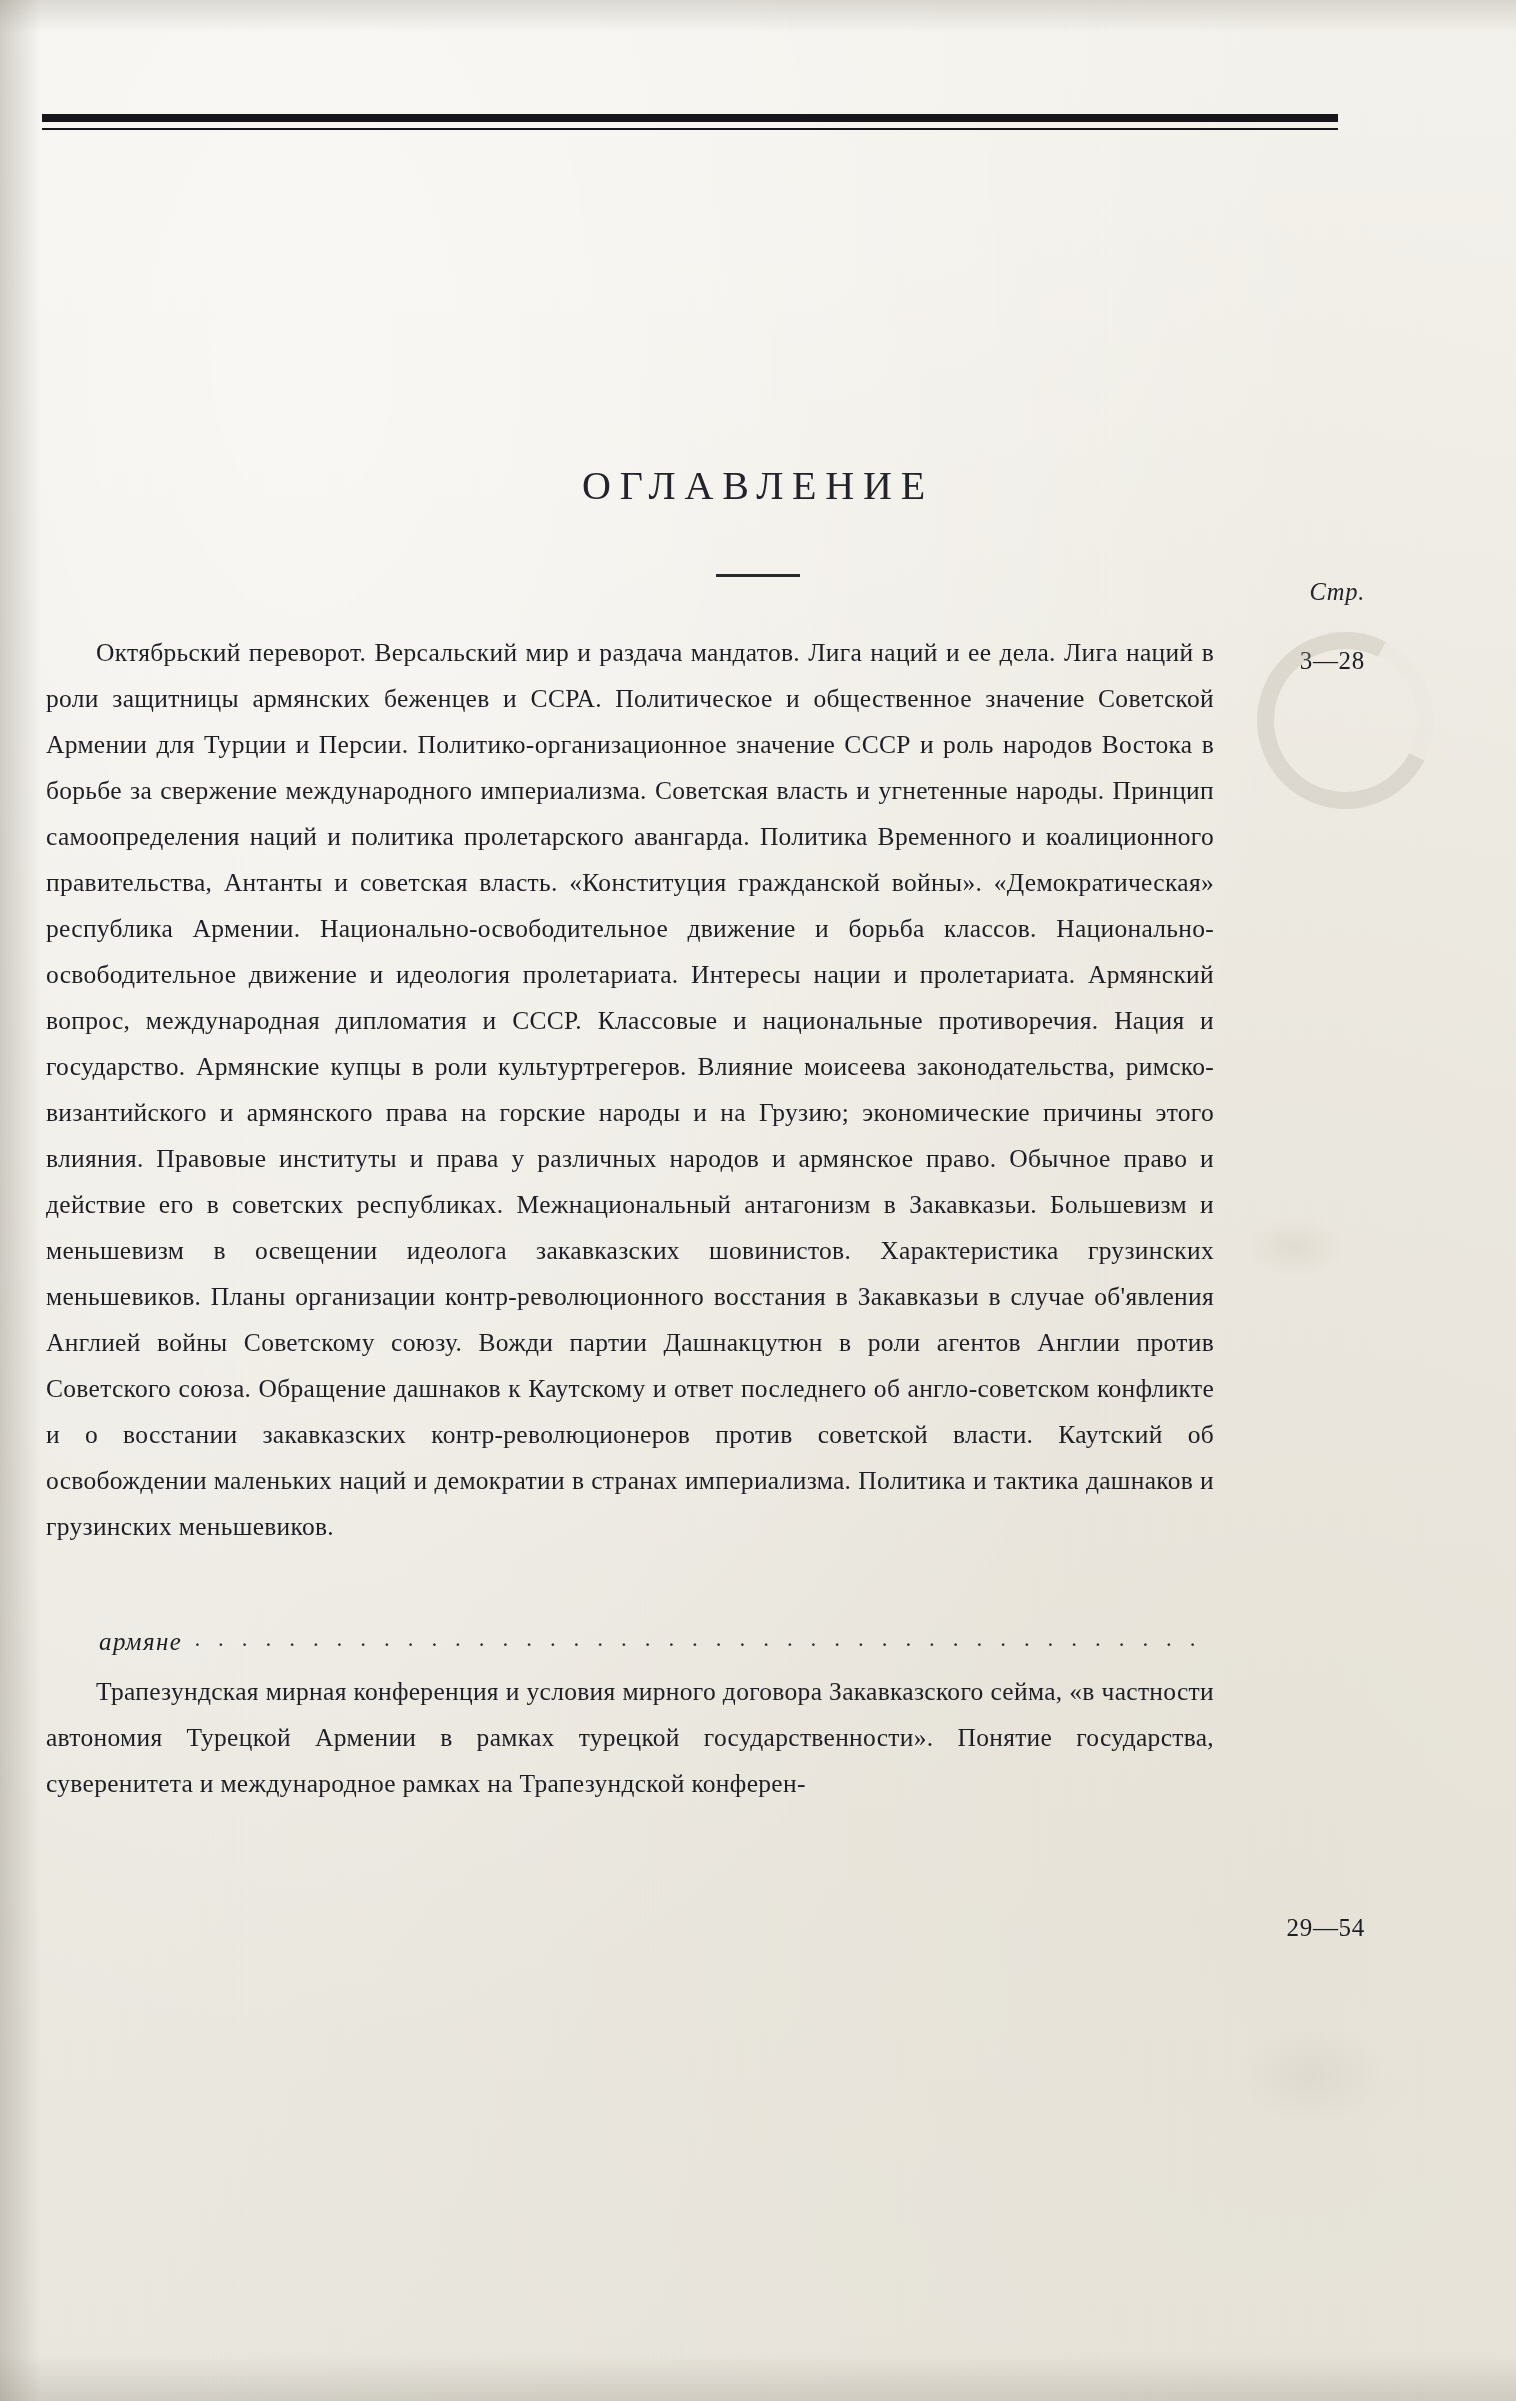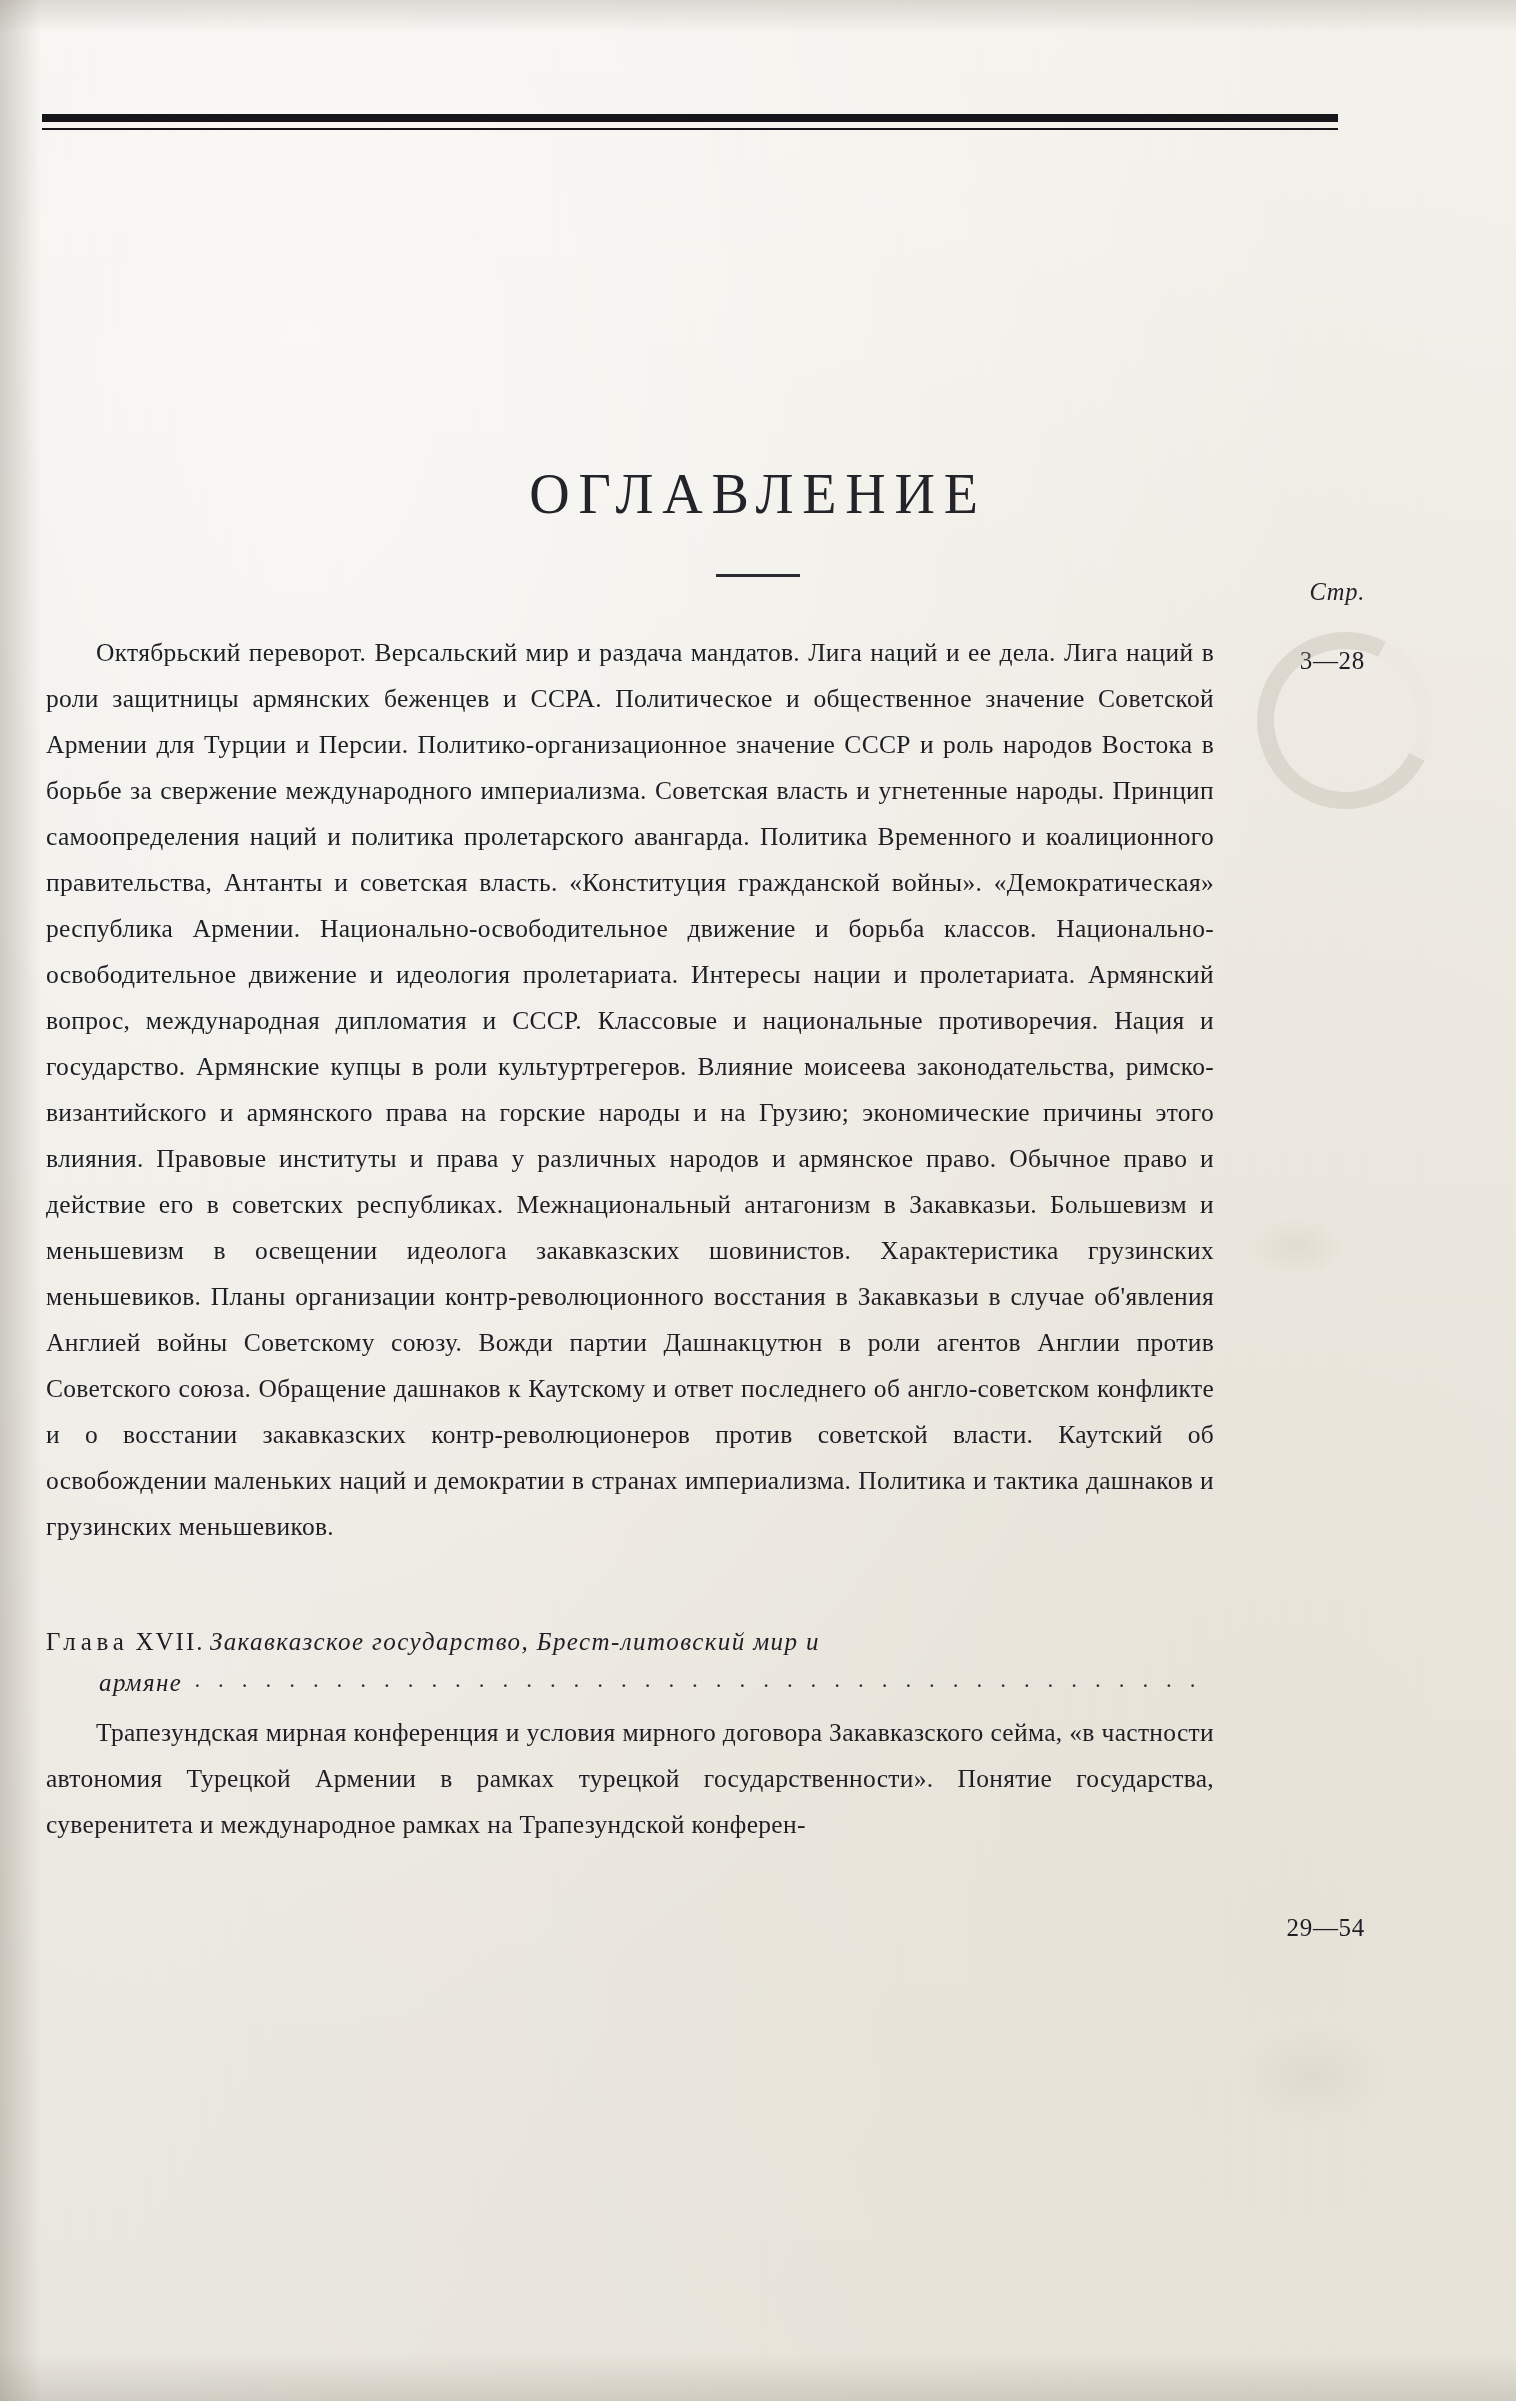--- a/index.html
+++ b/index.html
@@ -71,21 +71,21 @@
     background: #15151a;
   }
 
   h1.toc-title {
     margin: 0;
     position: absolute;
     left: 0;
     right: 0;
     top: 462px;
     text-align: center;
-    font-size: 56px;
+    font-size: 40px;
     font-weight: 400;
     letter-spacing: 8.8px;
     color: #23232a;
     font-family: "Liberation Serif", serif;
   }
   .title-rule {
     position: absolute;
     left: 50%;
     transform: translateX(-50%);
     top: 574px;
@@ -251,23 +251,20 @@
 
   <div class="pagenum pagenum-intro">3—28</div>
   <div class="pagenum pagenum-ch17">29—54</div>
 
   <div class="body-col">
 
 
     <p class="para first">Октябрьский переворот. Версальский мир и раздача мандатов. Лига наций и ее дела. Лига наций в роли защитницы армянских беженцев и ССРА. Политическое и общественное значение Советской Армении для Турции и Персии. Политико-организационное значение СССР и роль народов Востока в борьбе за свержение международного империализма. Советская власть и угнетенные народы. Принцип самоопределения наций и политика пролетарского авангарда. Политика Временного и коалиционного правительства, Антанты и советская власть. «Конституция гражданской войны». «Демократическая» республика Армении. Национально-освободительное движение и борьба классов. Национально-освободительное движение и идеология пролетариата. Интересы нации и пролетариата. Армянский вопрос, международная дипломатия и СССР. Классовые и национальные противоречия. Нация и государство. Армянские купцы в роли культуртрегеров. Влияние моисеева законодательства, римско-византийского и армянского права на горские народы и на Грузию; экономические причины этого влияния. Правовые институты и права у различных народов и армянское право. Обычное право и действие его в советских республиках. Межнациональный антагонизм в Закавказьи. Большевизм и меньшевизм в освещении идеолога закавказских шовинистов. Характеристика грузинских меньшевиков. Планы организации контр-революционного восстания в Закавказьи в случае об'явления Англией войны Советскому союзу. Вожди партии Дашнакцутюн в роли агентов Англии против Советского союза. Обращение дашнаков к Каутскому и ответ последнего об англо-советском конфликте и о восстании закавказских контр-революционеров против советской власти. Каутский об освобождении маленьких наций и демократии в странах империализма. Политика и тактика дашнаков и грузинских меньшевиков.</p>
 
     <div class="chapter-block">
-      <div class="chapter-head">
-        <span class="ch-word">Глава</span><span class="ch-num">XVII.</span><span class="ch-title">Закавказское государство, Брест-литовский мир и</span>
-      </div>
       <div class="chapter-second-line">
         <span class="ch-title-cont">армяне</span>
         <span class="dotfill"></span>
       </div>
     </div>
 
     <p class="para chapter-para first">Трапезундская мирная конференция и условия мирного договора Закавказского сейма, «в частности автономия Турецкой Армении в рамках турецкой государственности». Понятие государства, суверенитета и международное рамках на Трапезундской конферен-</p>
   </div>
 
   <div class="blob blob-c"></div>

